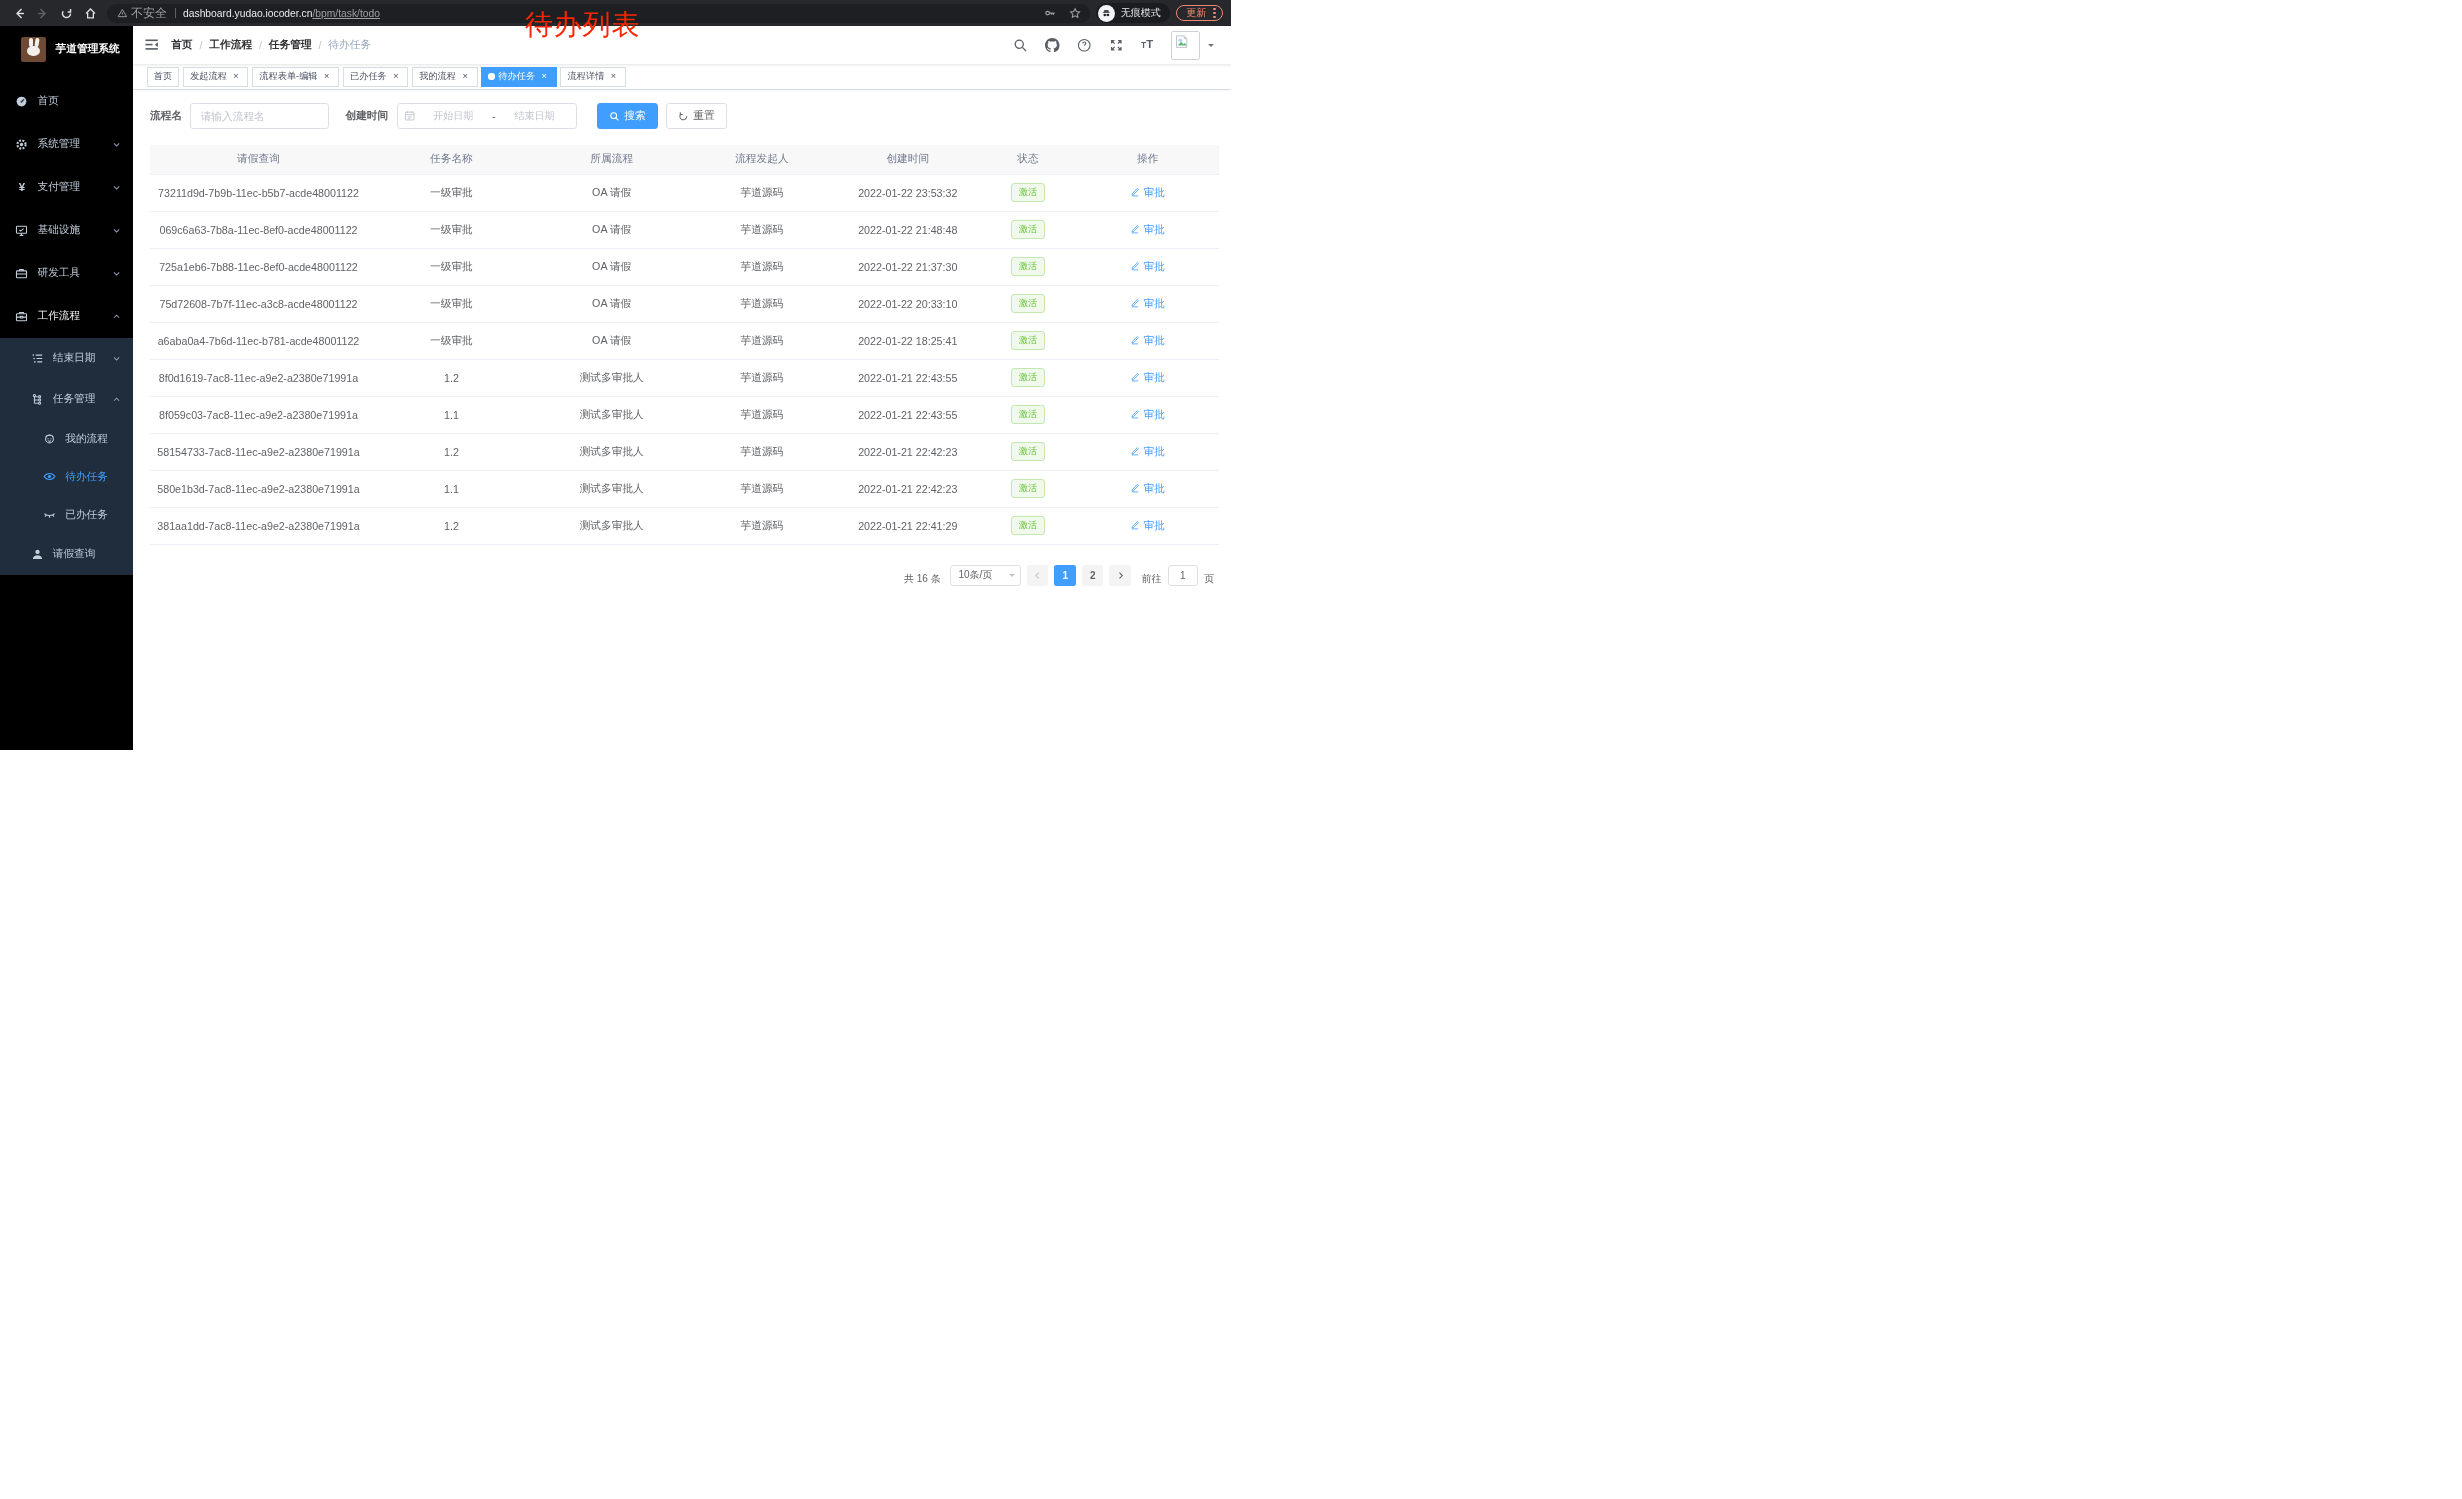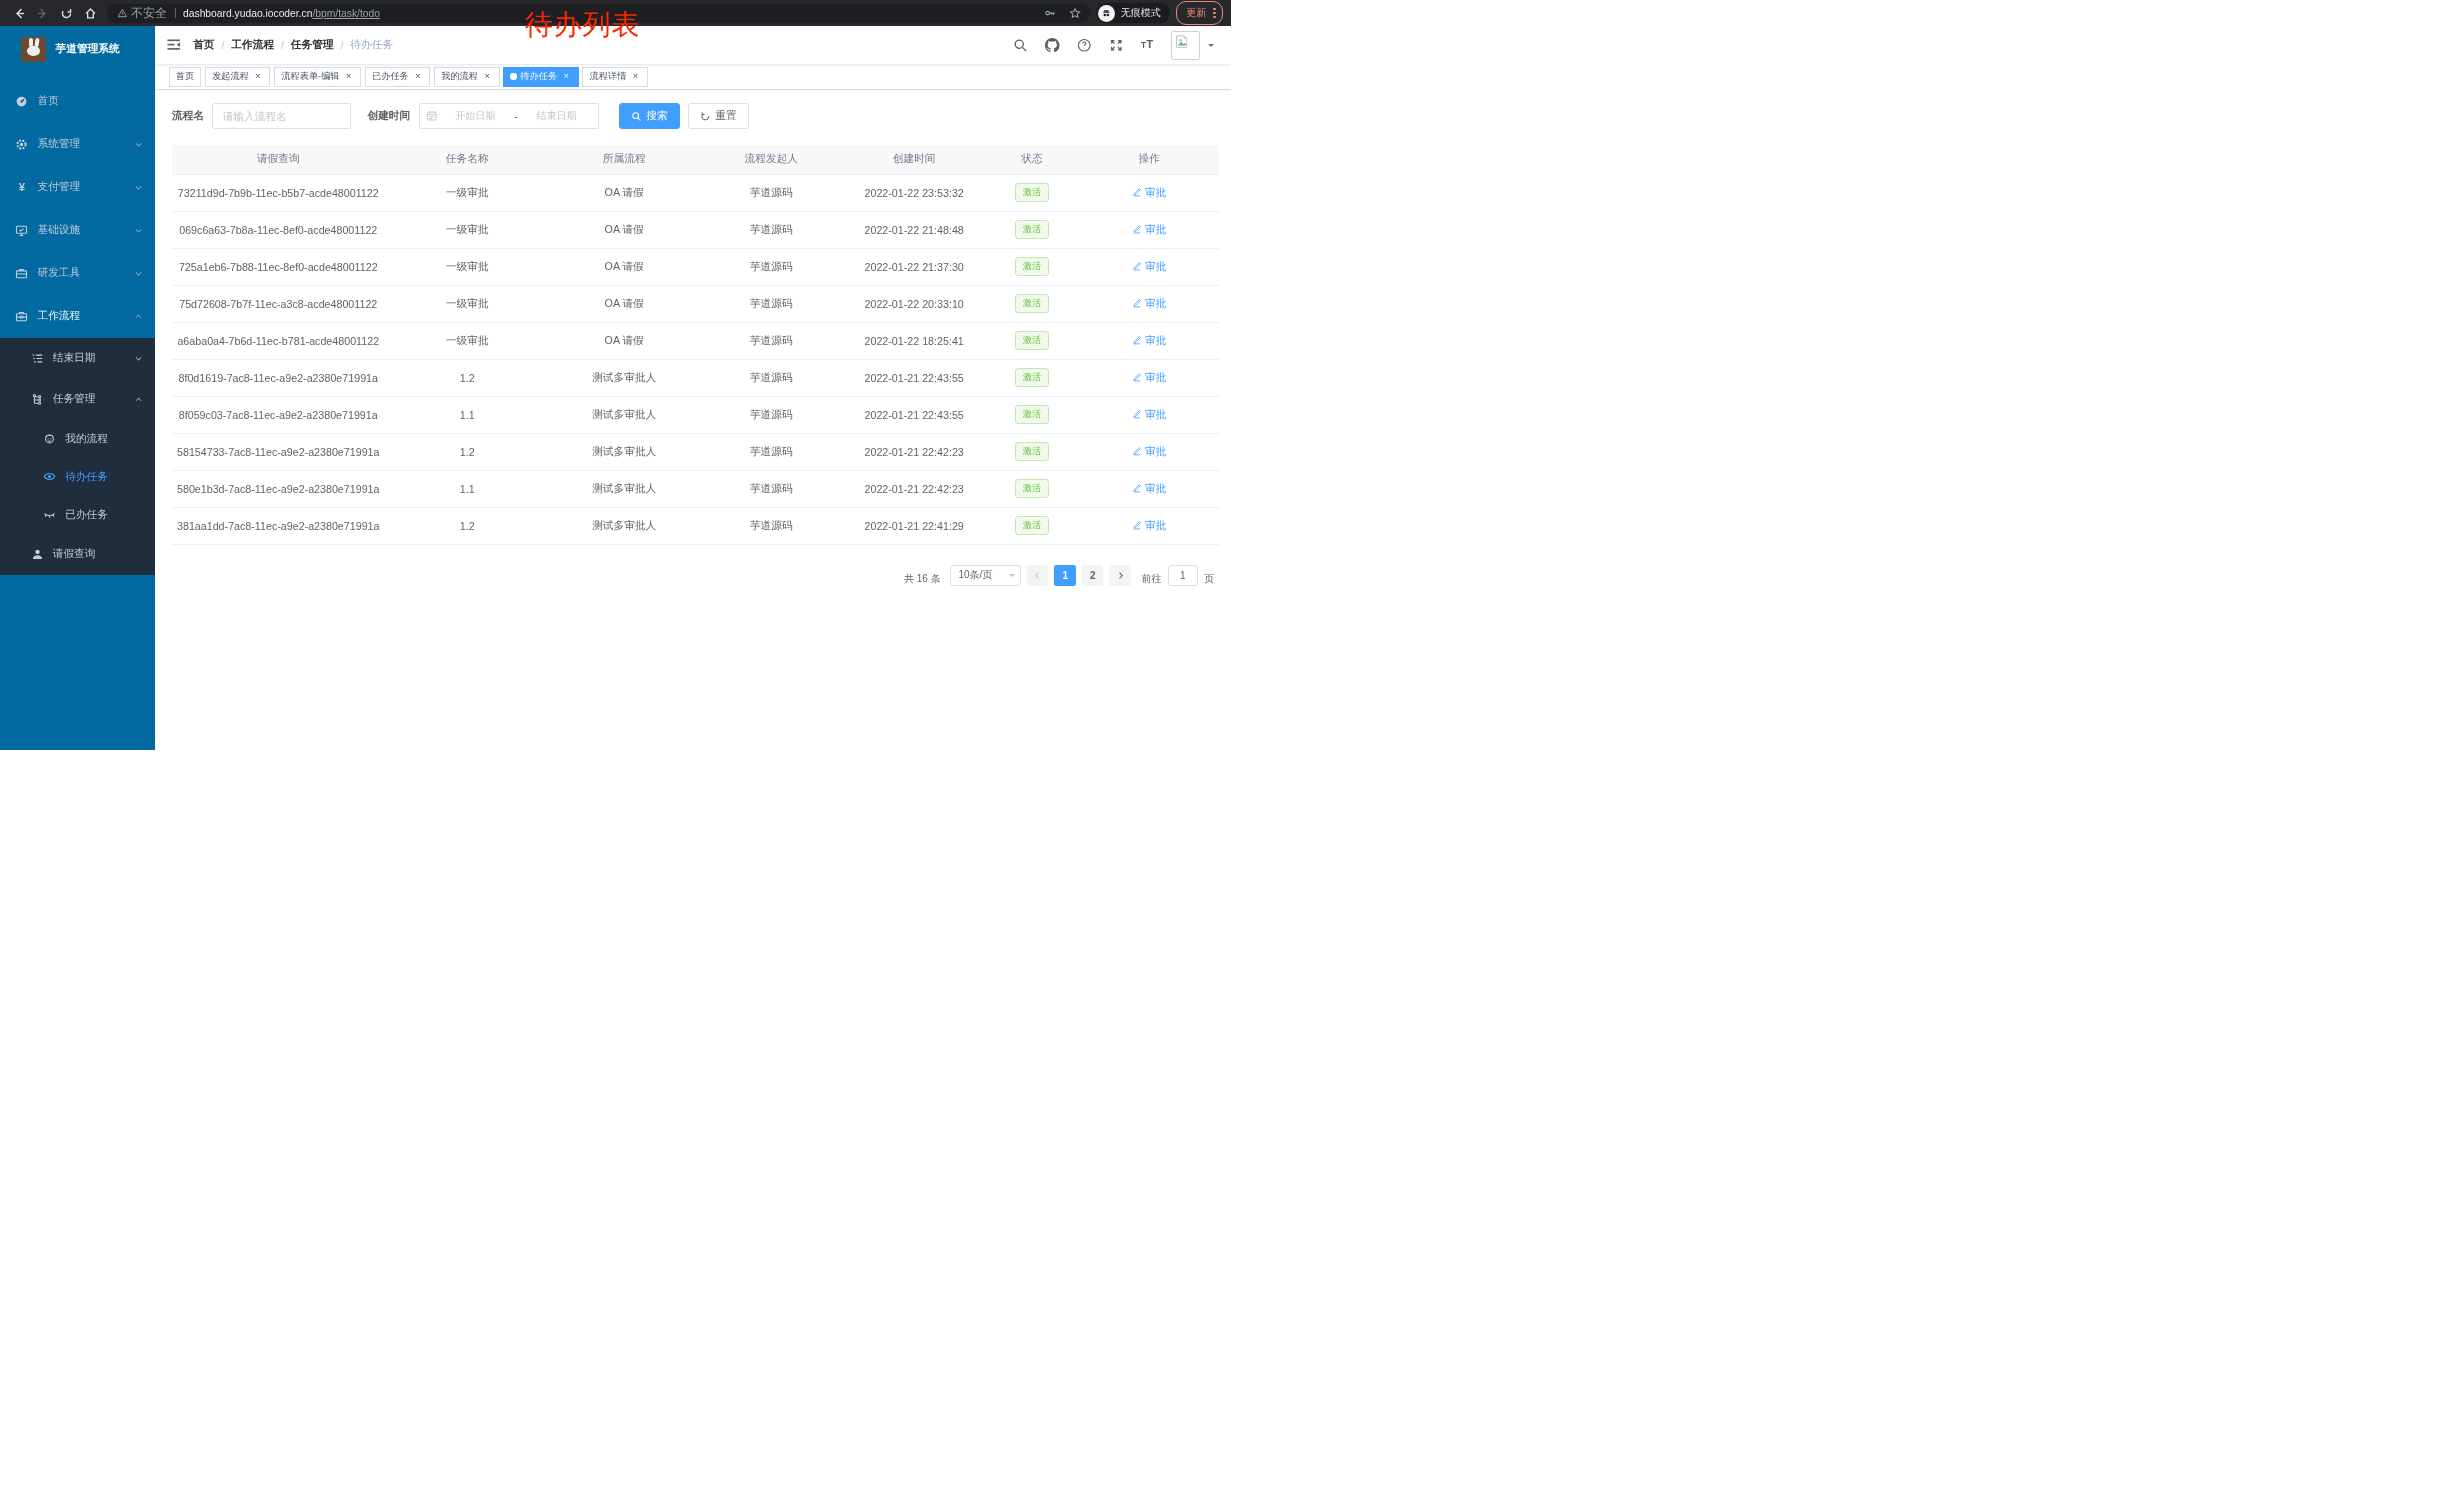--- a/index.html
+++ b/index.html
@@ -17,30 +17,30 @@
   .omni-div { width:0.8px; height:10.7px; background:#5f6368; margin:0 7.6px; }
   .url { font-size:10.3px; white-space:nowrap; overflow:hidden; flex:1 1 auto; }
   .url .host { color:#e8eaed; }
   .url .path { color:#9aa0a6;text-decoration:underline; }
   .omni-right { display:flex; align-items:center; gap:12.2px; margin-left:7.6px; }
   .omni-right .ic { width:12.2px; height:12.2px; color:#9aa0a6; }
   .incog { height:20px; background:#1b1c1f; border-radius:10px; display:flex; align-items:center; gap:6.1px; padding:0 9.2px 0 1.5px; margin-right:6.1px; flex:0 0 auto; }
   .incog-circle { width:17px; height:17px; border-radius:50%; background:#f1f3f4; display:flex; align-items:center; justify-content:center; }
   .incog-circle svg { width:10.7px; height:10.7px; }
   .incog-label { color:#e8eaed; font-size:10px; white-space:nowrap; }
-  .update-pill { height:24px; border:1.1px solid #e98973; border-radius:10px; color:#ee8b71; display:flex; align-items:center; gap:6.9px; padding:0 6.9px 0 9.2px; font-size:10px; flex:0 0 auto; }
+  .update-pill { height:16px; border:1.1px solid #e98973; border-radius:10px; color:#ee8b71; display:flex; align-items:center; gap:6.9px; padding:0 6.9px 0 9.2px; font-size:10px; flex:0 0 auto; }
   .update-pill .dots { display:flex; flex-direction:column; gap:1.5px; }
   .update-pill .dots i { width:2.3px; height:2.3px; border-radius:50%; background:#ee8b71; }
 
   
   .red-note { position:absolute; left:525px; top:6.1px; z-index:50; color:#fb2600; font-size:28px; font-weight:500; letter-spacing:0.8px; pointer-events:none; }
 
   
   .app { display:flex; height:724px; }
-  .sidebar { width:155px; background:#0369a1; flex:0 0 auto; overflow:hidden; }
+  .sidebar { width:133px; background:#000000; flex:0 0 auto; overflow:hidden; }
   .main { flex:1 1 auto; display:flex; flex-direction:column; min-width:0; background:#fff; }
 
   
   .logo { height:46px; display:flex; align-items:center; padding-left:21.4px; gap:9.2px; }
   .logo-img { width:25px; height:25px; border-radius:2.3px; background:#6d4a33; position:relative; overflow:hidden; flex:0 0 auto; }
   .logo-img i { position:absolute; background:#f3efec; }
   .logo-img .head { width:13px; height:10.7px; border-radius:50%; left:6.1px; top:9.2px; }
   .logo-img .ear1,.logo-img .ear2 { width:3.8px; height:9.2px; border-radius:2.3px; top:1.5px; }
   .logo-img .ear1 { left:7.6px; } .logo-img .ear2 { left:13.7px; transform:rotate(8deg); }
   .logo-title { color:#fff; font-size:10.7px; font-weight:bold; white-space:nowrap; }

